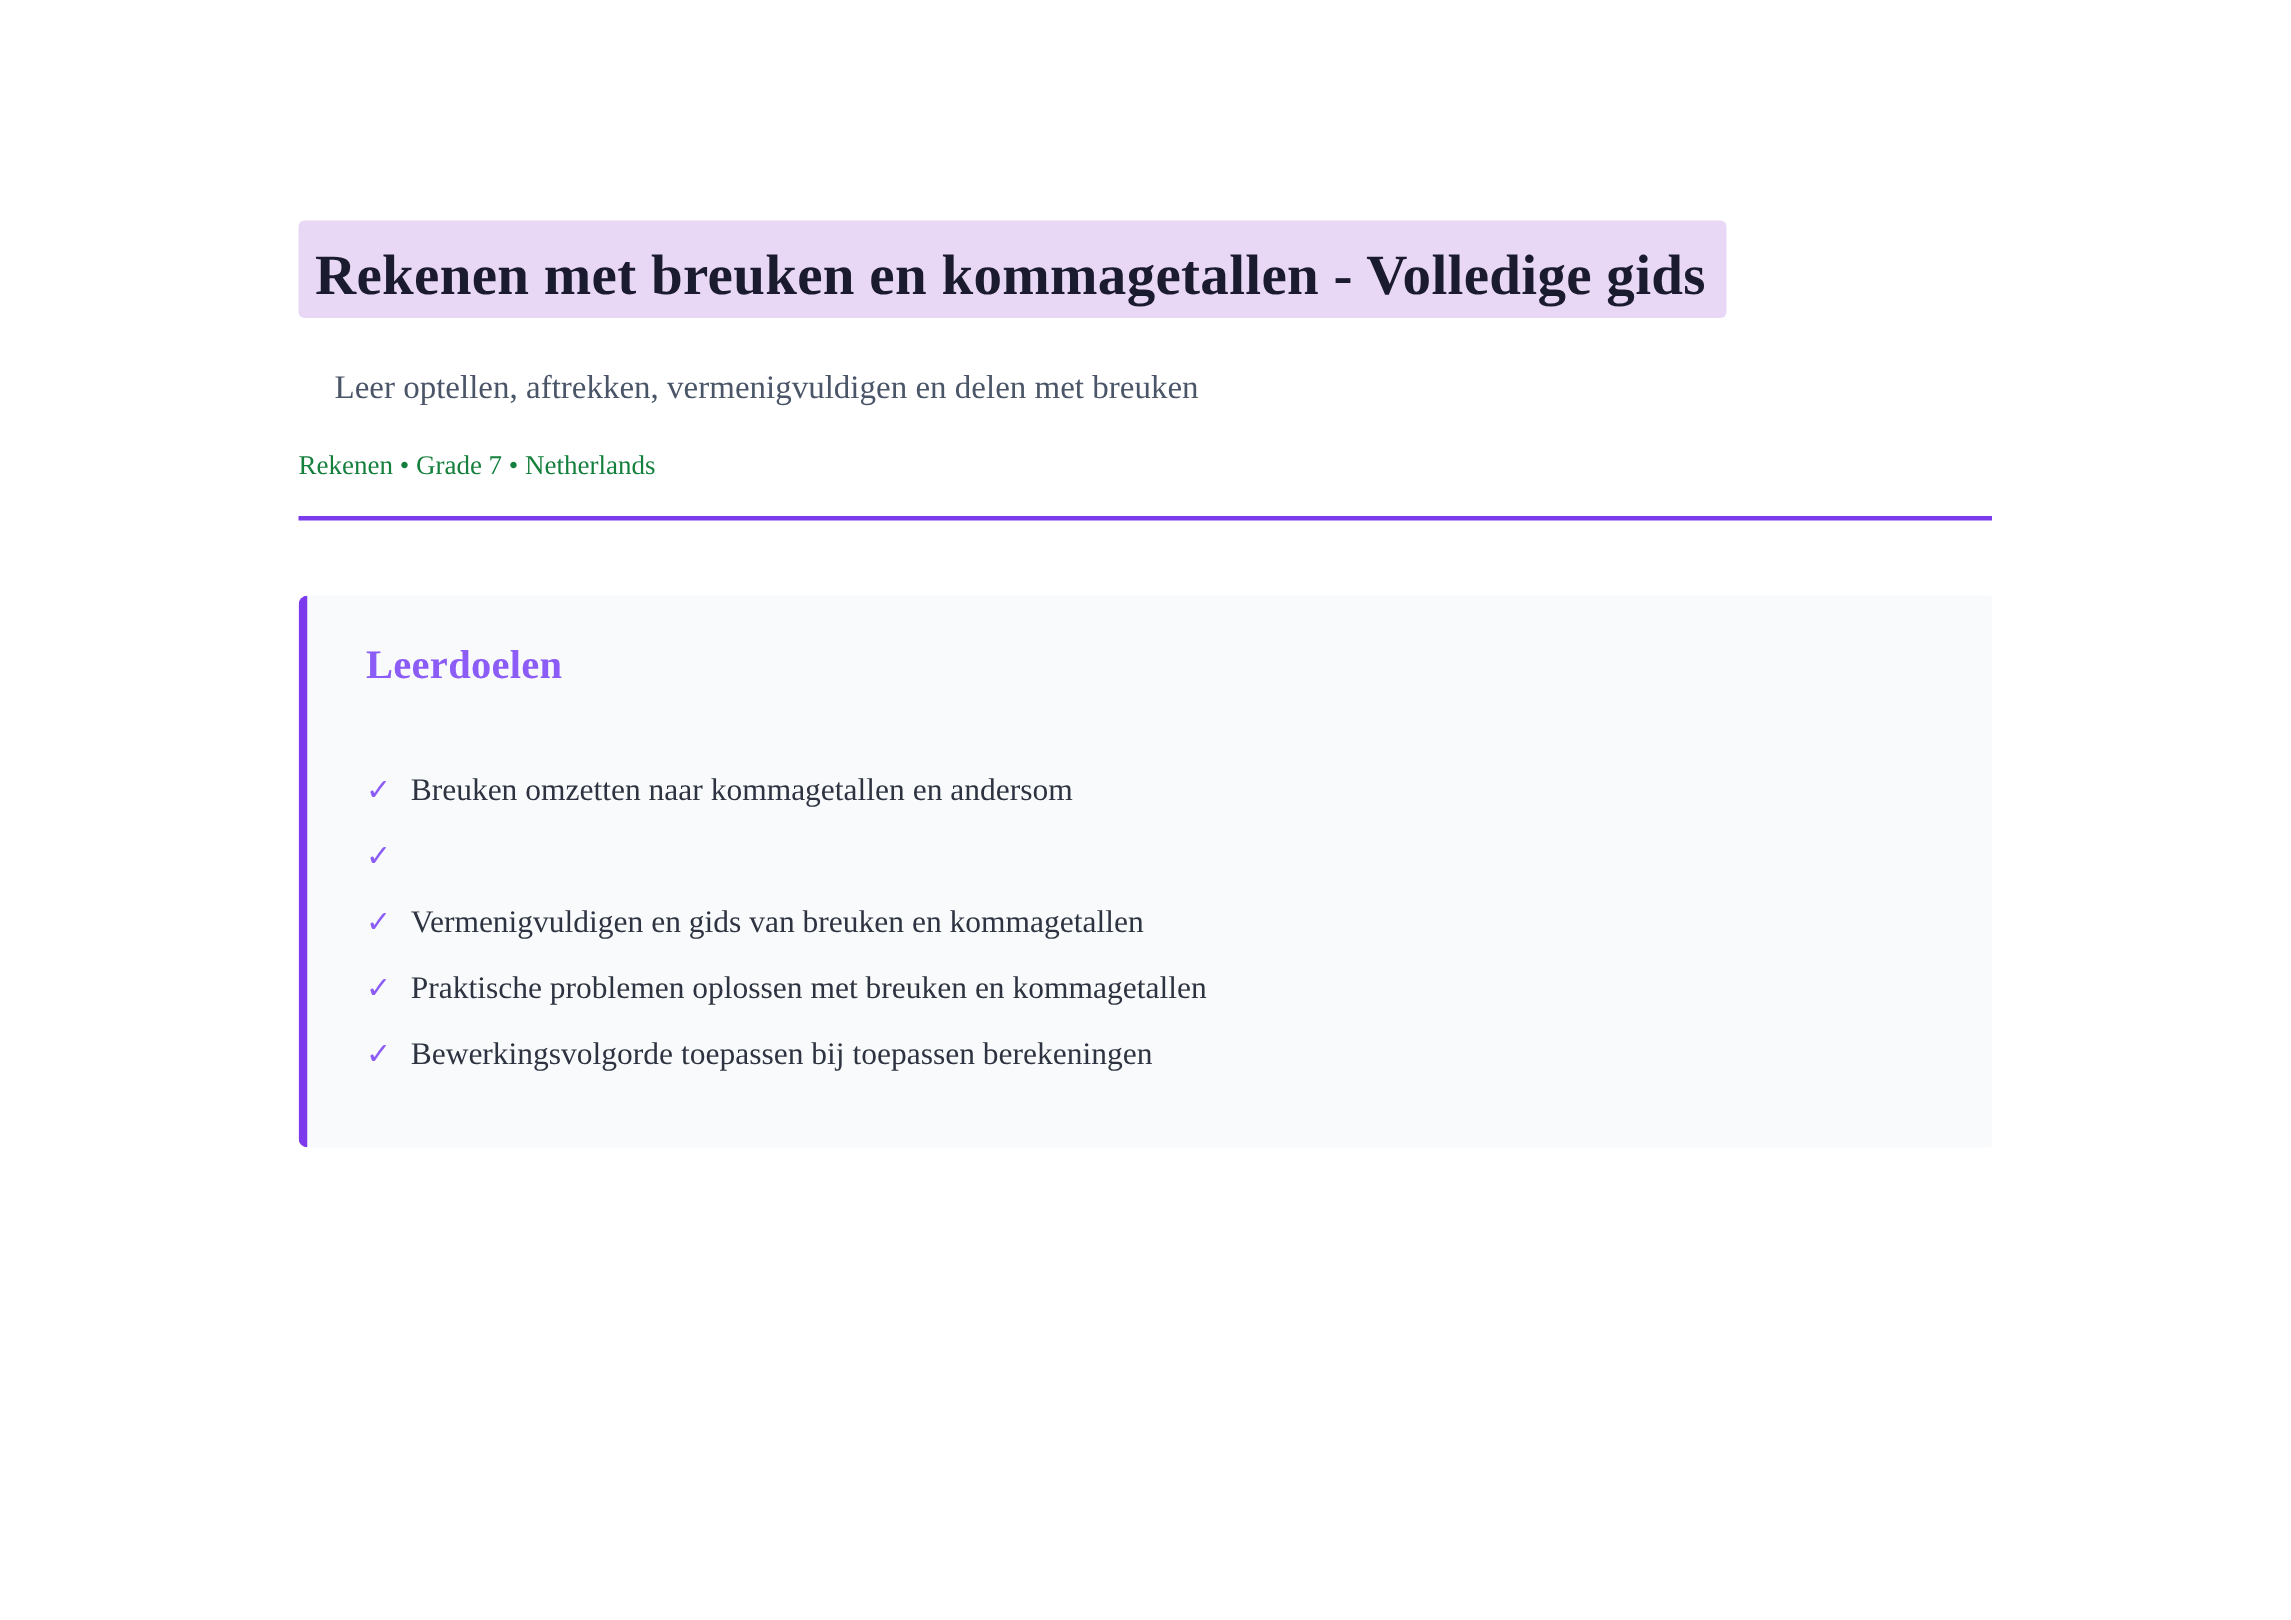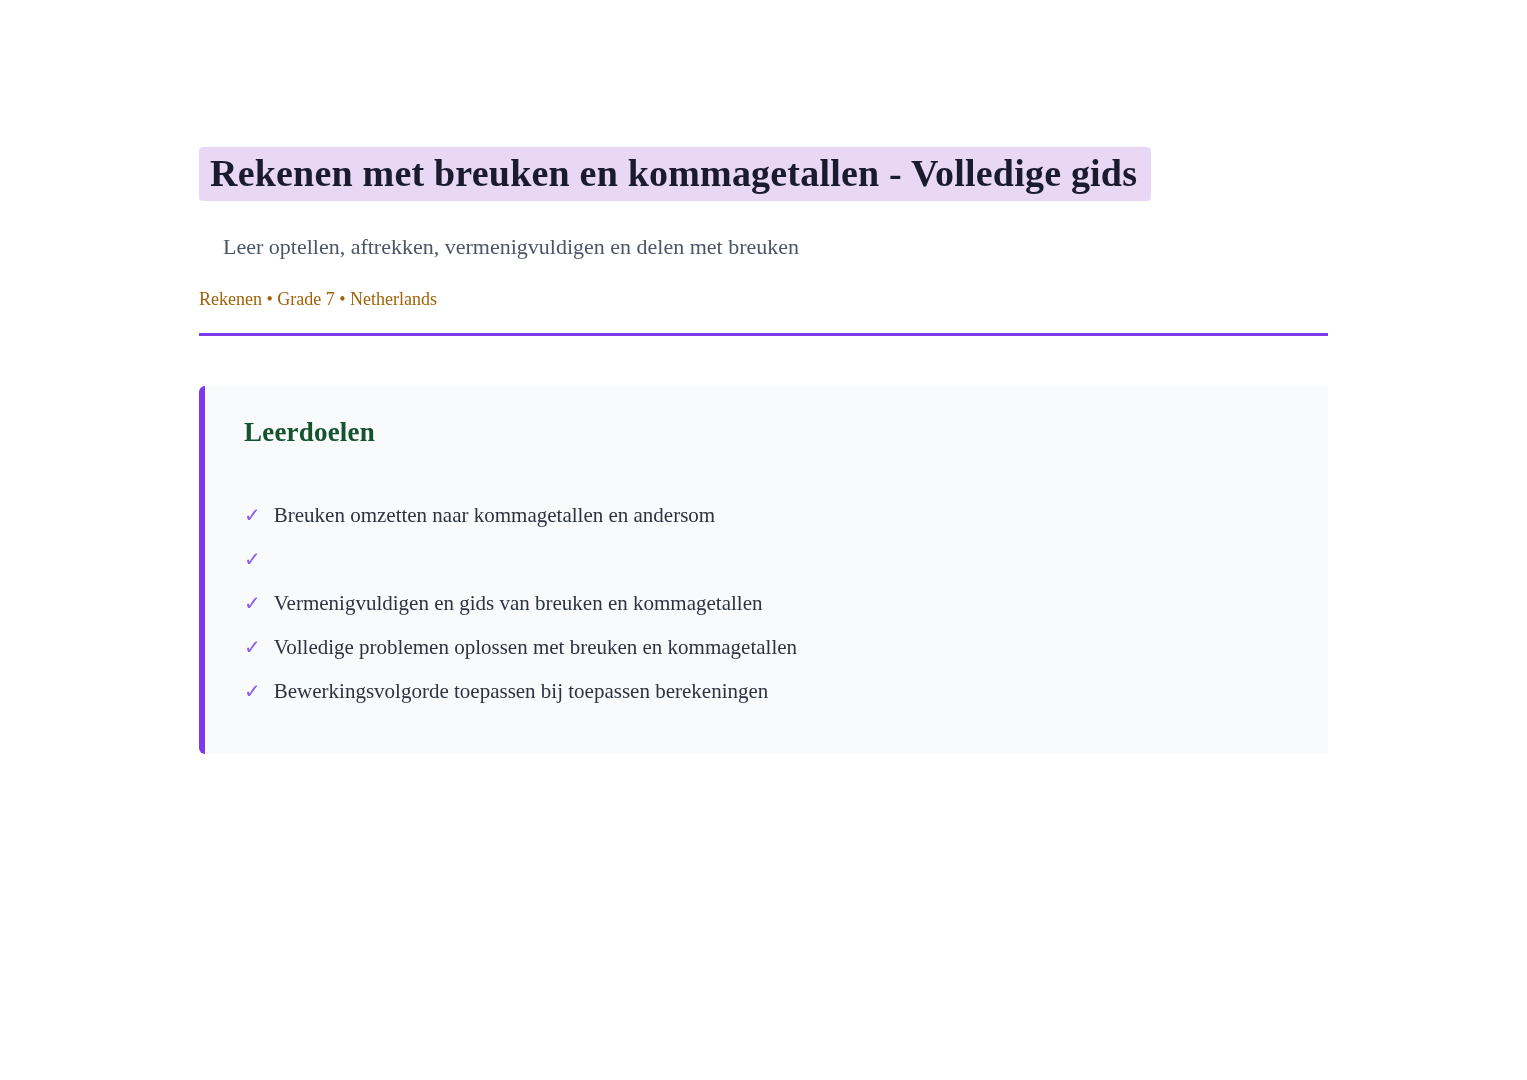--- a/index.html
+++ b/index.html
@@ -20,50 +20,50 @@
   .title-line {
     font-size: 38px;
     font-weight: 700;
     line-height: 1;
   }
   .title-mark {
     display: inline-block;
     background: #e9d8f5;
     color: #1b1b2f;
     border-radius: 4px;
-    padding: 7px 14px 9px 11px;
+    padding: 18px 14px 9px 11px;
     letter-spacing: 0.2px;
   }
   .subtitle {
     margin-top: 33px;
     font-size: 22px;
     font-weight: 400;
     color: #4a5568;
     margin-left: 24px;
   }
   .meta {
     margin-top: 29px;
     font-size: 18px;
-    color: #a16207;
+    color: #15803d;
   }
   .divider {
     margin-top: 23px;
     border: none;
     border-top: 3px solid #7c3aed;
     height: 0;
   }
   .card {
     margin-top: 50px;
     background: #f8fafb;
     border-left: 6px solid #7c3aed;
     border-radius: 6px 2px 2px 6px;
     padding: 31px 40px 50px 39px;
   }
   .card-heading {
-    color: #14532d;
+    color: #8b5cf6;
     font-size: 27px;
     font-weight: 700;
     letter-spacing: 0.2px;
   }
   .objectives {
     list-style: none;
     margin-top: 55px;
   }
   .objectives li {
     display: flex;
@@ -110,21 +110,21 @@
         </li>
         <li>
           <span class="check">✓</span>
         </li>
         <li>
           <span class="check">✓</span>
           <span>Vermenigvuldigen en gids van breuken en kommagetallen</span>
         </li>
         <li>
           <span class="check">✓</span>
-          <span>Volledige problemen oplossen met breuken en kommagetallen</span>
+          <span>Praktische problemen oplossen met breuken en kommagetallen</span>
         </li>
         <li>
           <span class="check">✓</span>
           <span>Bewerkingsvolgorde toepassen bij toepassen berekeningen</span>
         </li>
       </ul>
   </section>
 
 </main>
 

